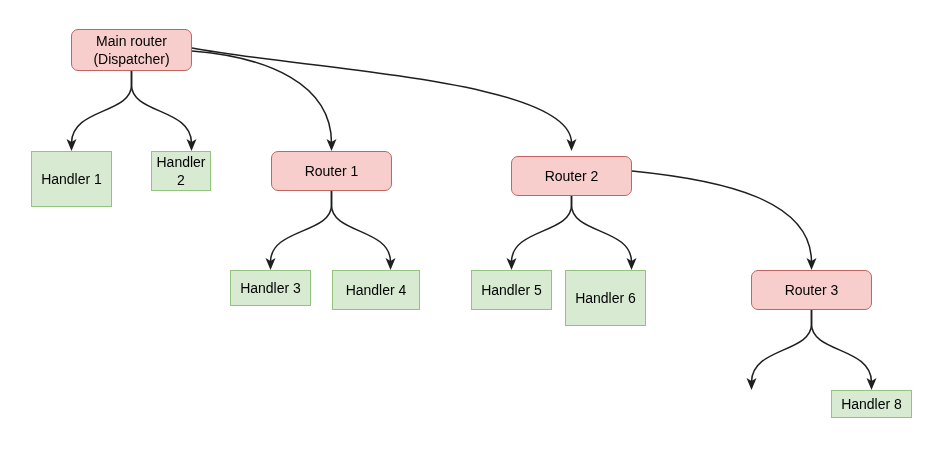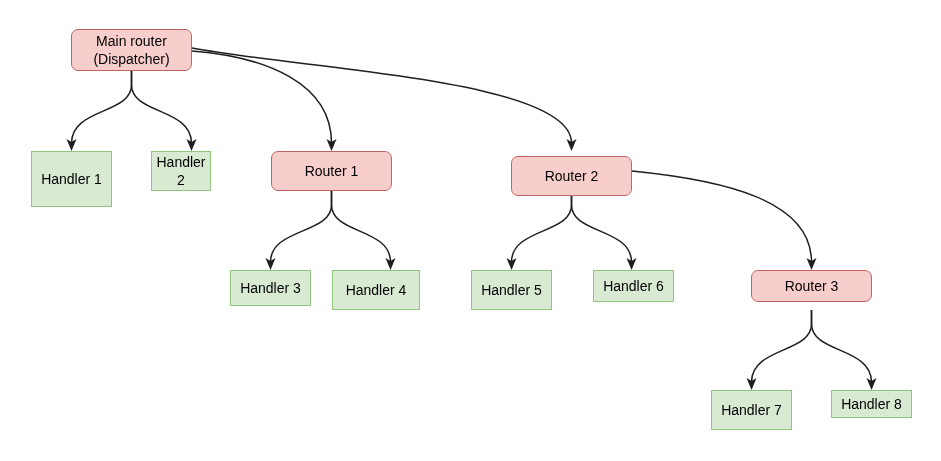--- a/index.html
+++ b/index.html
@@ -124,21 +124,20 @@
   <div class="node router" style="left:271px;top:151px;width:121px;height:40px">Router 1</div>
 
   <div class="node router" style="left:511px;top:156px;width:121px;height:40px">Router 2</div>
 
   <div class="node handler" style="left:230px;top:270px;width:81px;height:36px">Handler 3</div>
 
   <div class="node handler" style="left:332px;top:270px;width:88px;height:40px">Handler 4</div>
 
   <div class="node handler" style="left:471px;top:270px;width:81px;height:40px">Handler 5</div>
 
-  <div class="node handler" style="left:593px;top:270px;width:81px;height:32px">Handler 6</div>
+  <div class="node handler" style="left:565px;top:270px;width:81px;height:56px">Handler 6</div>
 
-  <div class="node router" style="left:751px;top:270px;width:121px;height:32px">Router 3</div>
+  <div class="node router" style="left:751px;top:270px;width:121px;height:40px">Router 3</div>
 
-  <div class="node handler" style="left:711px;top:390px;width:81px;height:40px">Handler 7</div>
 
   <div class="node handler" style="left:831px;top:390px;width:81px;height:28px">Handler 8</div>
 
 </div>
 
 </body></html>

